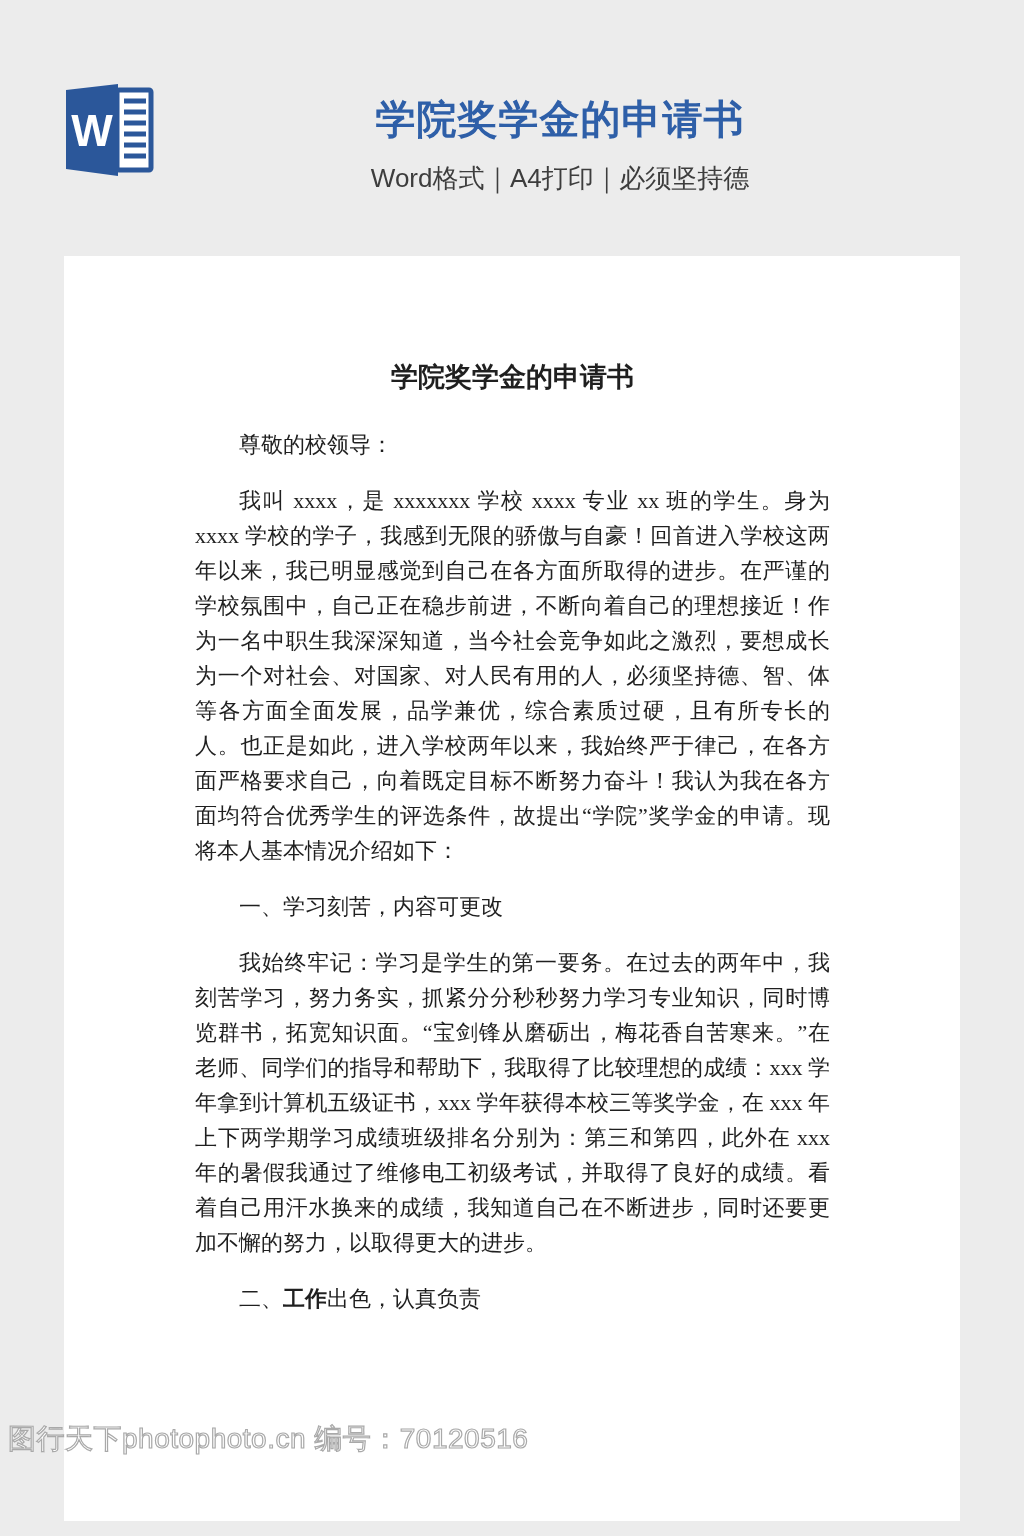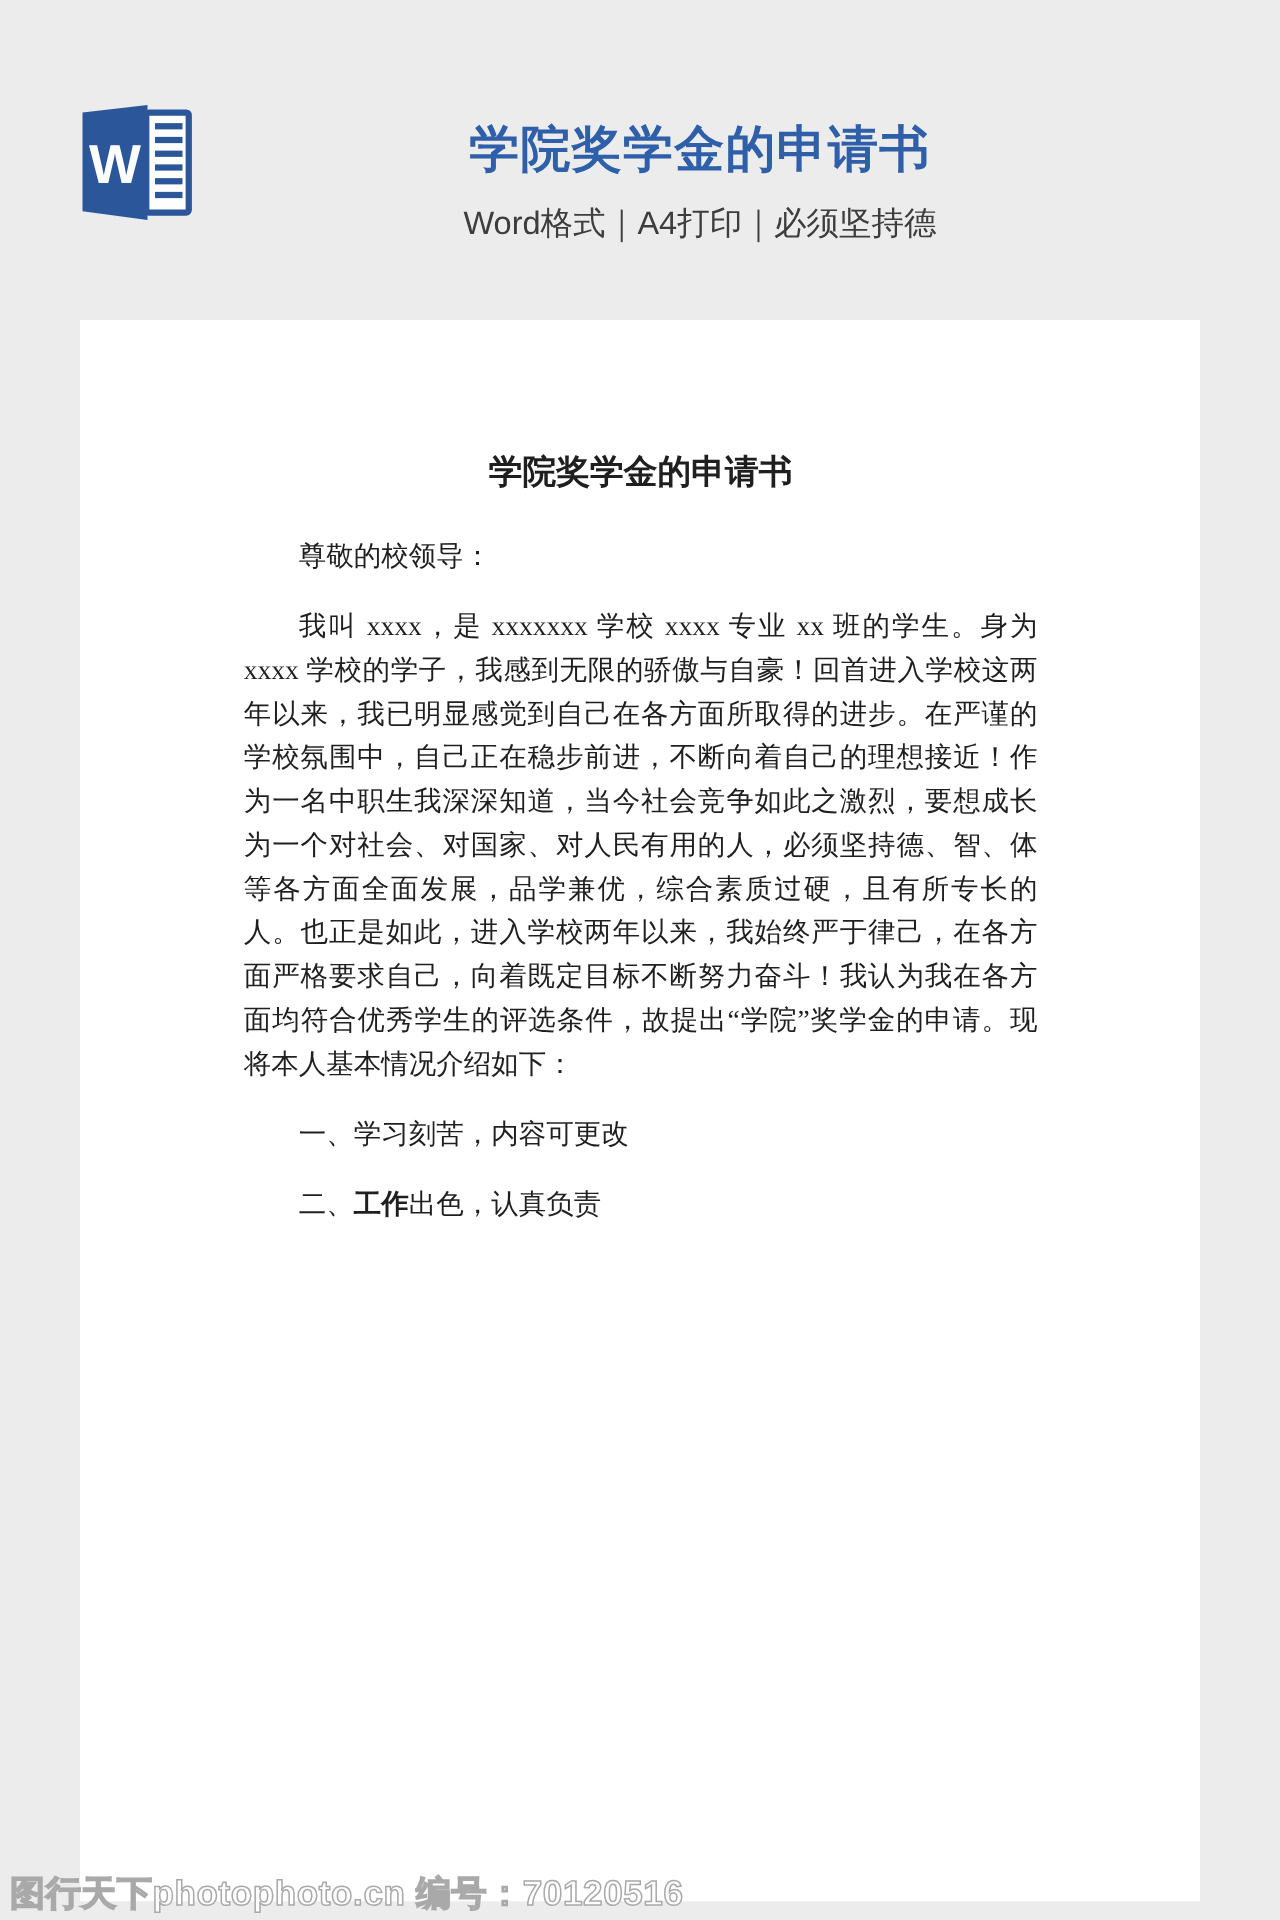--- a/index.html
+++ b/index.html
@@ -40,22 +40,22 @@
   }
   .sheet p {
     margin: 0 0 21px 0;
     font-size: 22px; line-height: 35px;
     text-indent: 2em;
   }
   .para { text-align: justify; font-family: Liberation Serif, serif; }
   .bold { font-weight: bold; }
   
   .watermark {
-    position: absolute; left: 8px; top: 1496px;
-    font-size: 28px; font-weight: bold; letter-spacing: 0.5px;
+    position: absolute; left: 8px; top: 1420px;
+    font-size: 28px; font-weight: normal; letter-spacing: 0.5px;
     color: #ffffff;
     -webkit-text-stroke: 1.2px #a9a9a9;
     white-space: nowrap;
   }
 </style>
 </head>
 <body>
 
 <div class="screen">
 
@@ -77,18 +77,19 @@
       <div class="head-title">学院奖学金的申请书</div>
       <div class="head-sub">Word格式｜A4打印｜必须坚持德</div>
     </div>
   </header>
 
   <main class="sheet">
     <h1 class="doc-title">学院奖学金的申请书</h1>
     <p class="line">尊敬的校领导：</p>
     <p class="para">我叫 xxxx，是 xxxxxxx 学校 xxxx 专业 xx 班的学生。身为 xxxx 学校的学子，我感到无限的骄傲与自豪！回首进入学校这两年以来，我已明显感觉到自己在各方面所取得的进步。在严谨的学校氛围中，自己正在稳步前进，不断向着自己的理想接近！作为一名中职生我深深知道，当今社会竞争如此之激烈，要想成长为一个对社会、对国家、对人民有用的人，必须坚持德、智、体等各方面全面发展，品学兼优，综合素质过硬，且有所专长的人。也正是如此，进入学校两年以来，我始终严于律己，在各方面严格要求自己，向着既定目标不断努力奋斗！我认为我在各方面均符合优秀学生的评选条件，故提出“学院”奖学金的申请。现将本人基本情况介绍如下：</p>
     <p class="line">一、学习刻苦，内容可更改</p>
+    <p class="para">我始终牢记：学习是学生的第一要务。在过去的两年中，我刻苦学习，努力务实，抓紧分分秒秒努力学习专业知识，同时博览群书，拓宽知识面。“宝剑锋从磨砺出，梅花香自苦寒来。”在老师、同学们的指导和帮助下，我取得了比较理想的成绩：xxx 学年拿到计算机五级证书，xxx 学年获得本校三等奖学金，在 xxx 年上下两学期学习成绩班级排名分别为：第三和第四，此外在 xxx 年的暑假我通过了维修电工初级考试，并取得了良好的成绩。看着自己用汗水换来的成绩，我知道自己在不断进步，同时还要更加不懈的努力，以取得更大的进步。</p>
     <p class="line"><span>二、</span><span class="bold">工作</span><span>出色，认真负责</span></p>
   </main>
 
   <div class="watermark">图行天下photophoto.cn 编号：70120516</div>
 
 </div>
 
 </body></html>

